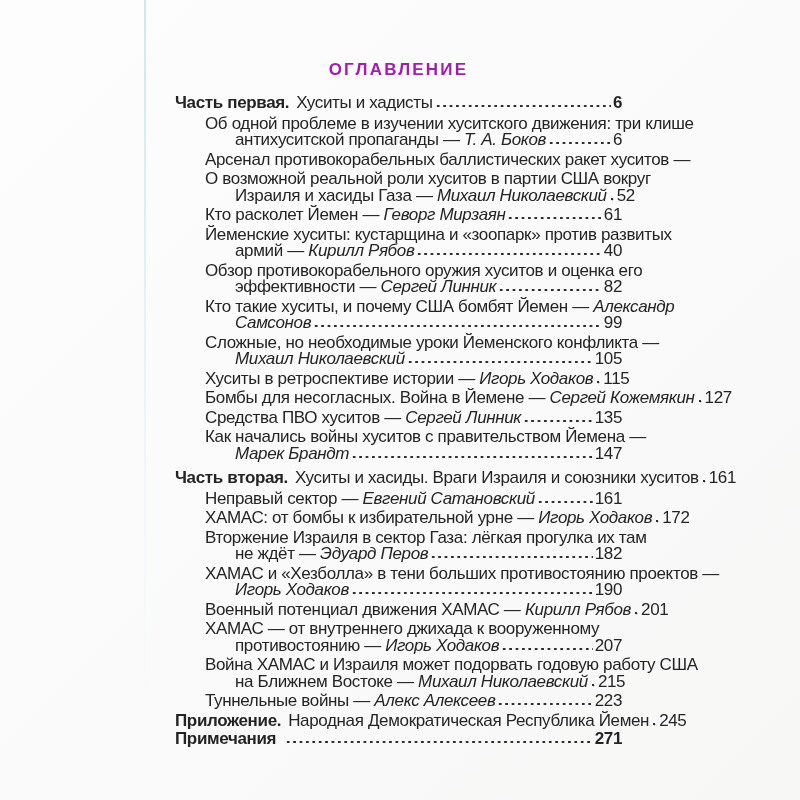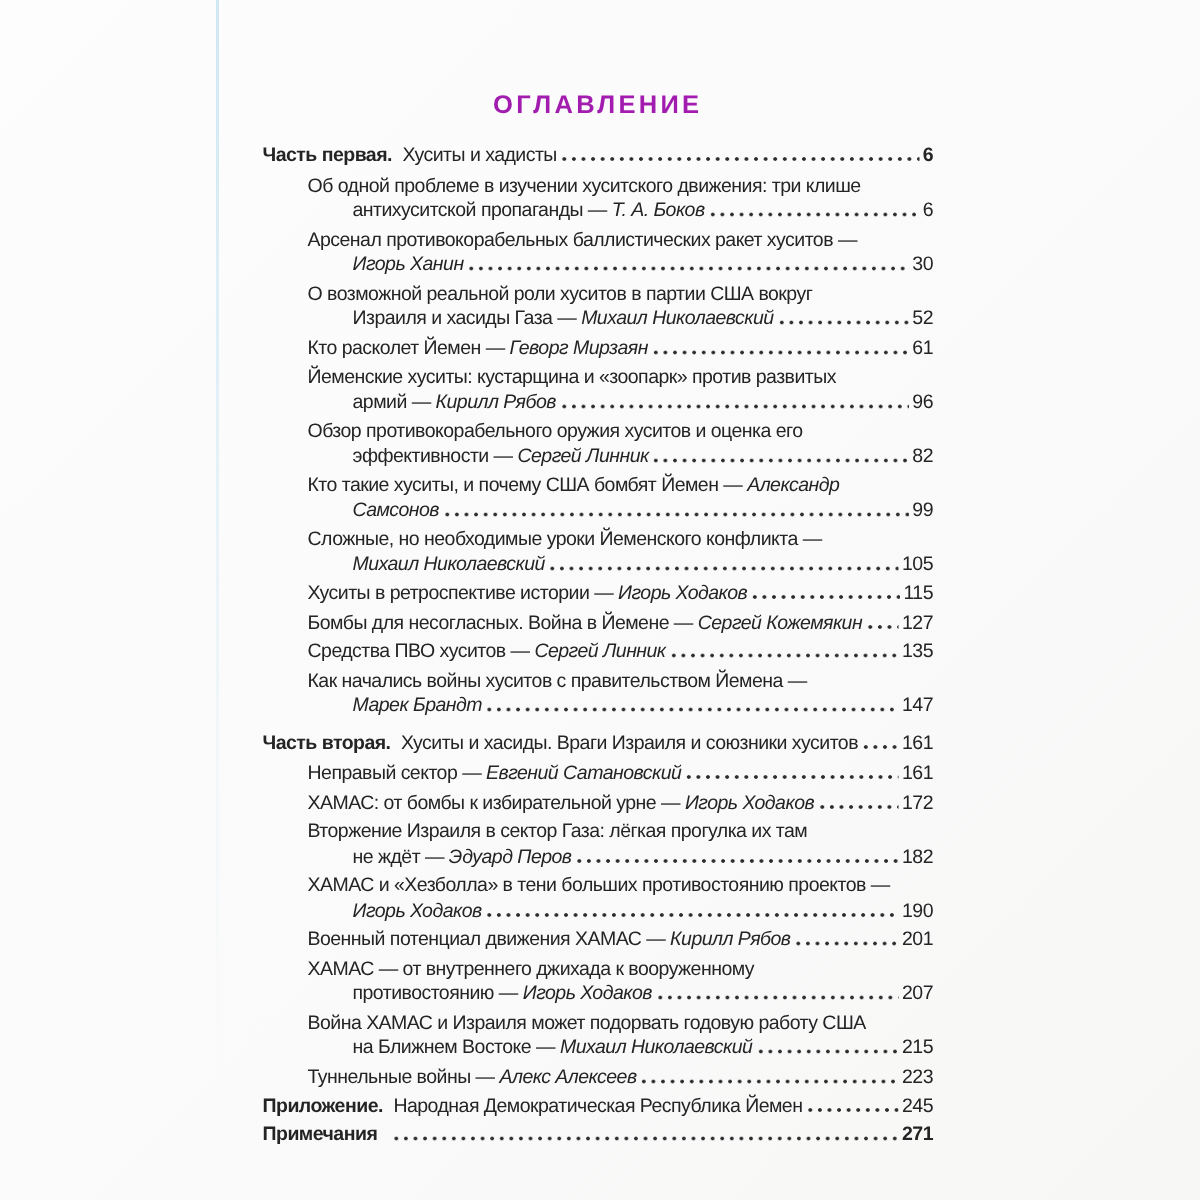--- a/index.html
+++ b/index.html
@@ -41,21 +41,21 @@
     text-align: center;
     color: #a21caf;
   }
   .toc-row { margin: 0 0 3px 0; }
   .toc-row.part { margin-top: 8px; margin-bottom: 4px; }
   .toc-row.back { margin-top: 1px; margin-bottom: 2px; }
   .toc-line {
     display: flex;
     align-items: baseline;
     line-height: 16.5px;
-    font-size: 13px;
+    font-size: 17px;
     letter-spacing: -0.35px;
     white-space: pre;
   }
   .indent-0 { padding-left: 0; }
   .indent-1 { padding-left: 30px; }
   .indent-2 { padding-left: 60px; }
   .part-label {
     font-weight: bold;
     flex-shrink: 0;
     padding-right: 7px;
@@ -85,32 +85,31 @@
   <div id="toc-rows">
       <div class="toc-row part">
         <div class="toc-line indent-0"><span class="part-label">Часть первая.</span><span class="entry-text">Хуситы и хадисты</span><span class="leader"></span><span class="pagenum bp">6</span></div>
       </div>
       <div class="toc-row">
         <div class="toc-line indent-1"><span class="entry-text">Об одной проблеме в изучении хуситского движения: три клише</span></div>
         <div class="toc-line indent-2"><span class="entry-text">антихуситской пропаганды — </span><span class="author">Т. А. Боков</span><span class="leader"></span><span class="pagenum">6</span></div>
       </div>
       <div class="toc-row">
         <div class="toc-line indent-1"><span class="entry-text">Арсенал противокорабельных баллистических ракет хуситов — </span></div>
-        <div class="toc-line indent-2"><span class="author">Игорь Ханин</span><span class="leader"></span><span class="pagenum">30</span></div>
       </div>
       <div class="toc-row">
         <div class="toc-line indent-1"><span class="entry-text">О возможной реальной роли хуситов в партии США вокруг</span></div>
         <div class="toc-line indent-2"><span class="entry-text">Израиля и хасиды Газа — </span><span class="author">Михаил Николаевский</span><span class="leader"></span><span class="pagenum">52</span></div>
       </div>
       <div class="toc-row">
         <div class="toc-line indent-1"><span class="entry-text">Кто расколет Йемен — </span><span class="author">Геворг Мирзаян</span><span class="leader"></span><span class="pagenum">61</span></div>
       </div>
       <div class="toc-row">
         <div class="toc-line indent-1"><span class="entry-text">Йеменские хуситы: кустарщина и «зоопарк» против развитых</span></div>
-        <div class="toc-line indent-2"><span class="entry-text">армий — </span><span class="author">Кирилл Рябов</span><span class="leader"></span><span class="pagenum">96</span></div>
+        <div class="toc-line indent-2"><span class="entry-text">армий — </span><span class="author">Кирилл Рябов</span><span class="leader"></span><span class="pagenum">40</span></div>
       </div>
       <div class="toc-row">
         <div class="toc-line indent-1"><span class="entry-text">Обзор противокорабельного оружия хуситов и оценка его</span></div>
         <div class="toc-line indent-2"><span class="entry-text">эффективности — </span><span class="author">Сергей Линник</span><span class="leader"></span><span class="pagenum">82</span></div>
       </div>
       <div class="toc-row">
         <div class="toc-line indent-1"><span class="entry-text">Кто такие хуситы, и почему США бомбят Йемен — </span><span class="author">Александр</span></div>
         <div class="toc-line indent-2"><span class="author">Самсонов</span><span class="leader"></span><span class="pagenum">99</span></div>
       </div>
       <div class="toc-row">

